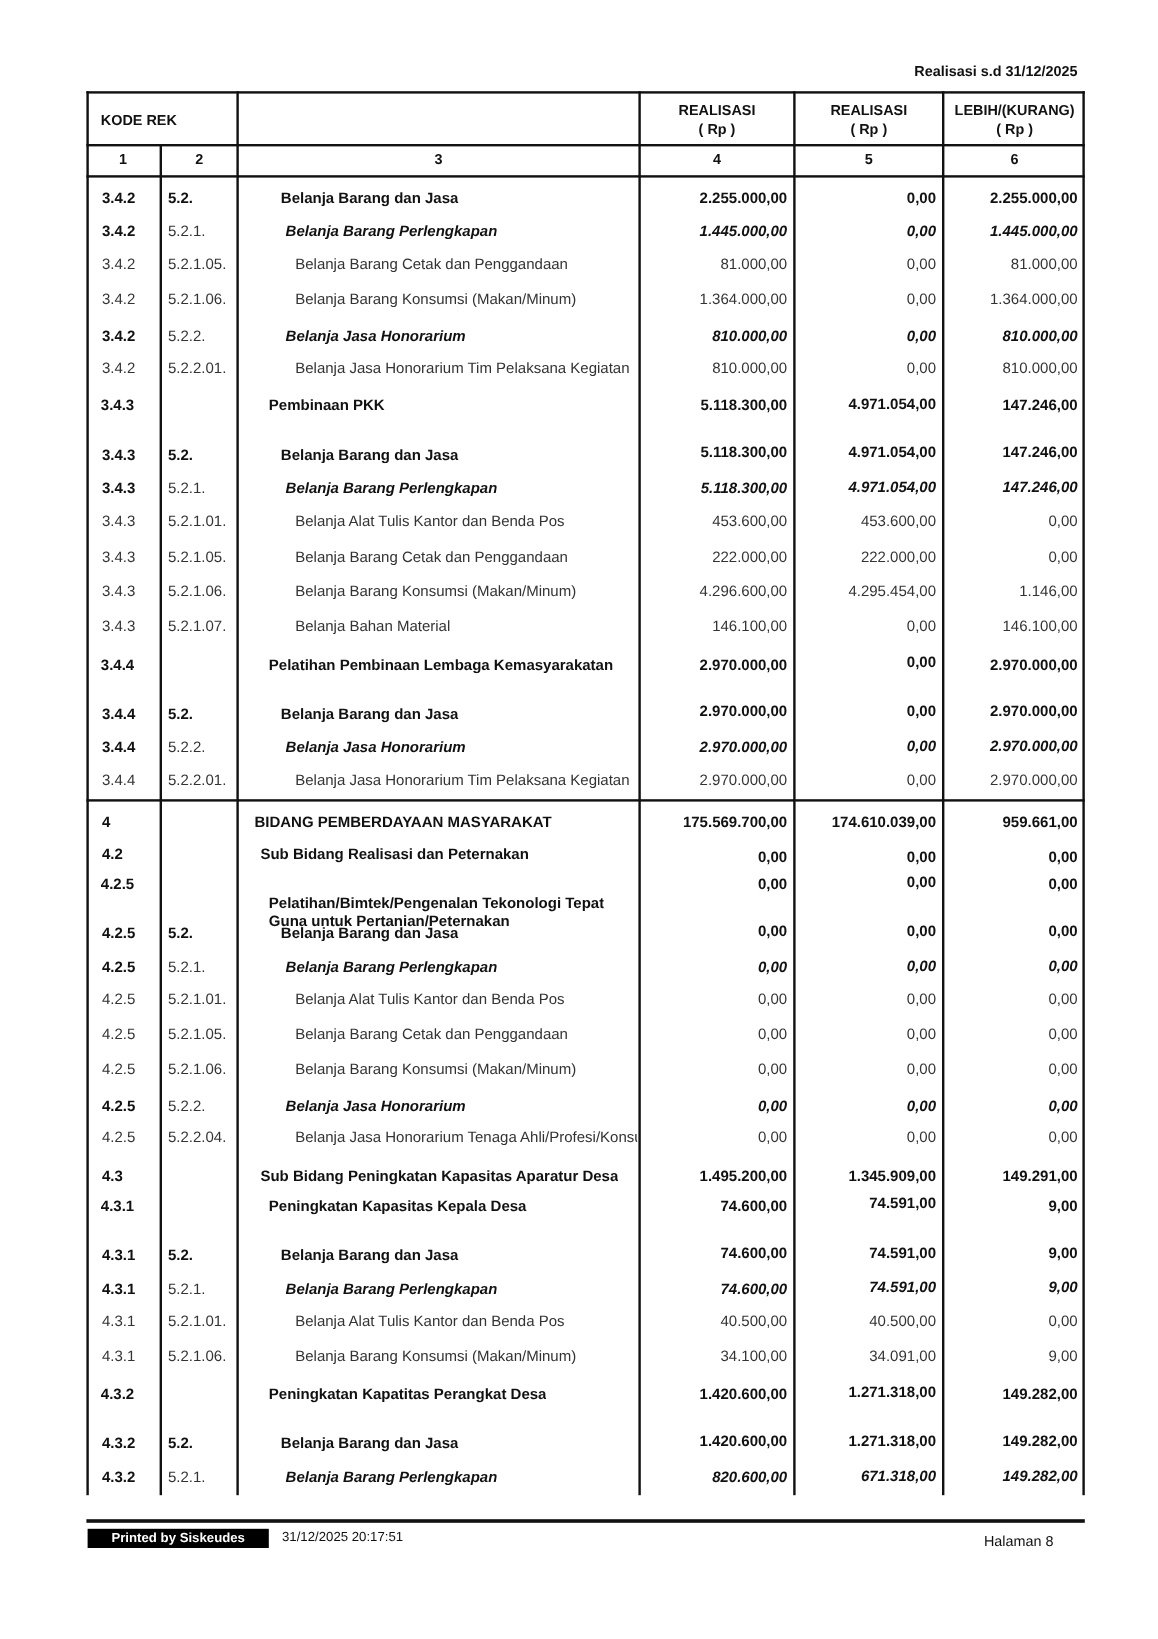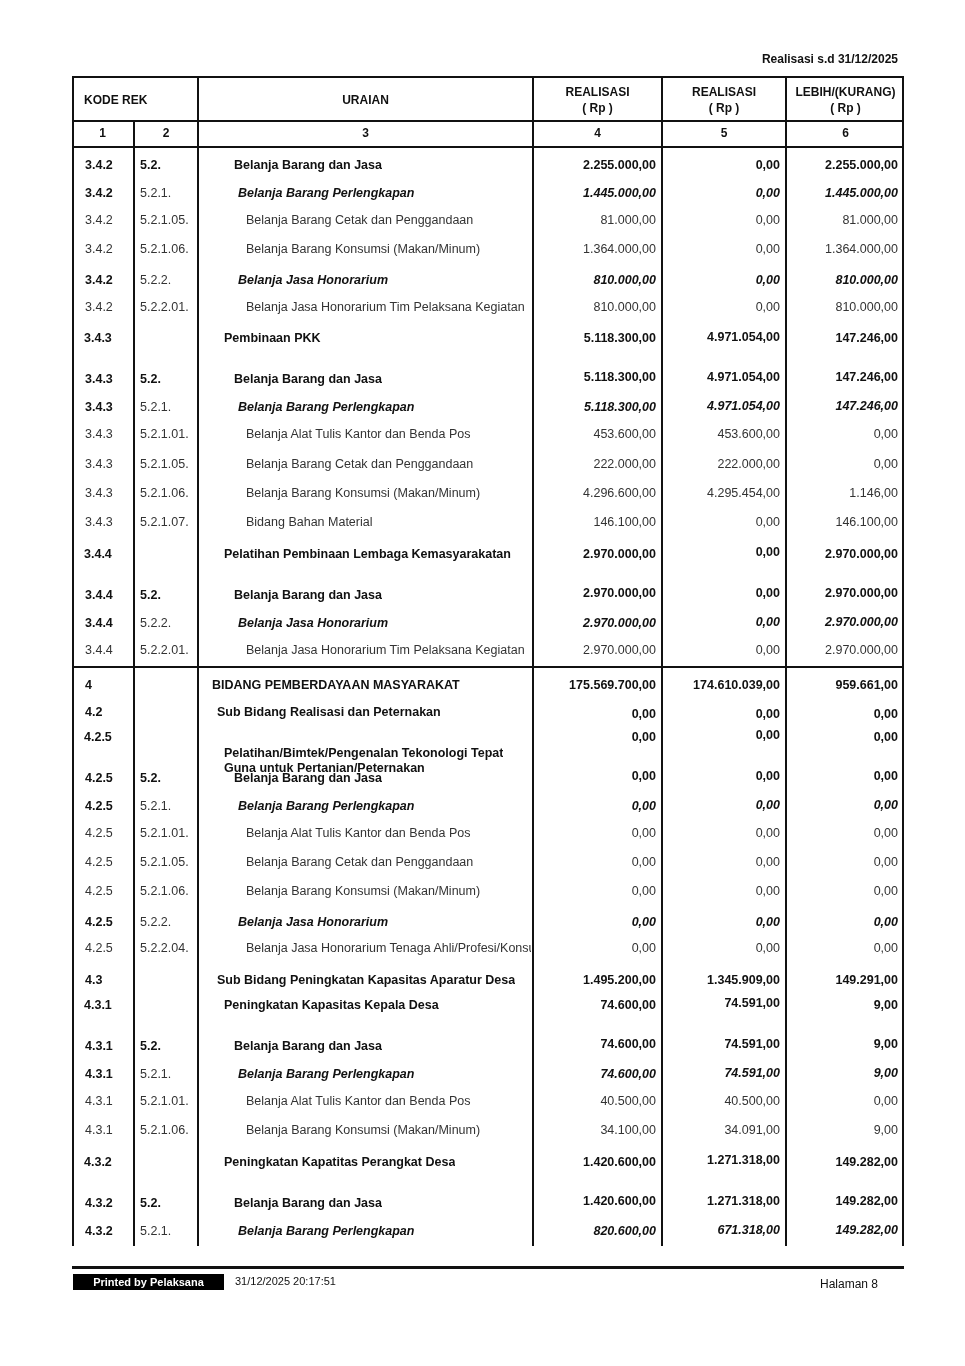--- a/index.html
+++ b/index.html
@@ -41,21 +41,20 @@
   <div class="hline" style="top:590px;"></div>
   <div class="vline" style="left:0;"></div>
   <div class="vline" style="left:61px; top:44px;"></div>
   <div class="vline" style="left:125px;"></div>
   <div class="vline" style="left:460px;"></div>
   <div class="vline" style="left:589px;"></div>
   <div class="vline" style="left:713px;"></div>
   <div class="vline" style="left:830px;"></div>
 
   <div class="hdr-cell" style="left:12px; top:16px; text-align:right;">KODE REK</div>
-  <div class="hdr-cell" style="left:127px; width:333px; top:16px;">URAIAN</div>
   <div class="hdr-cell" style="left:462px; width:127px; top:8px;">
     <div>REALISASI</div>
     <div>( Rp )</div>
   </div>
   <div class="hdr-cell" style="left:591px; width:122px; top:8px;">
     <div>REALISASI</div>
     <div>( Rp )</div>
   </div>
   <div class="hdr-cell" style="left:715px; width:117px; top:8px;">
     <div>LEBIH/(KURANG)</div>
@@ -172,21 +171,21 @@
     <span class="c2">5.2.1.06.</span>
     <span class="c3" style="left:174px; width:285px;">Belanja Barang Konsumsi (Makan/Minum)</span>
     <span class="num n4">4.296.600,00</span>
     <span class="num n5">4.295.454,00</span>
     <span class="num n6">1.146,00</span>
   </div>
 
   <div class="row reg" style="top:439px;">
     <span class="c1">3.4.3</span>
     <span class="c2">5.2.1.07.</span>
-    <span class="c3" style="left:174px; width:285px;">Bidang Bahan Material</span>
+    <span class="c3" style="left:174px; width:285px;">Belanja Bahan Material</span>
     <span class="num n4">146.100,00</span>
     <span class="num n5">0,00</span>
     <span class="num n6">146.100,00</span>
   </div>
 
   <div class="row b" style="top:471px;">
     <span class="c1" style="left:12px;">3.4.4</span>
     <span class="c3" style="left:152px;">Pelatihan Pembinaan Lembaga Kemasyarakatan</span>
     <span class="num n4">2.970.000,00</span>
     <span class="num n5" style="top:-2px;">0,00</span>
@@ -383,15 +382,15 @@
     <span class="c1" style="font-style:normal;">4.3.2</span>
     <span class="c2 reg" style="font-style:normal;">5.2.1.</span>
     <span class="c3" style="left:166px;">Belanja Barang Perlengkapan</span>
     <span class="num n4">820.600,00</span>
     <span class="num n5" style="top:-1px;">671.318,00</span>
     <span class="num n6" style="top:-1px;">149.282,00</span>
   </div>
 </div>
 
 <div class="footer-rule"></div>
-<div class="printed">Printed by Pelaksana</div>
+<div class="printed">Printed by Siskeudes</div>
 <div class="printed-time">31/12/2025 20:17:51</div>
 <div class="page-no">Halaman 8</div>
 
 </body></html>

